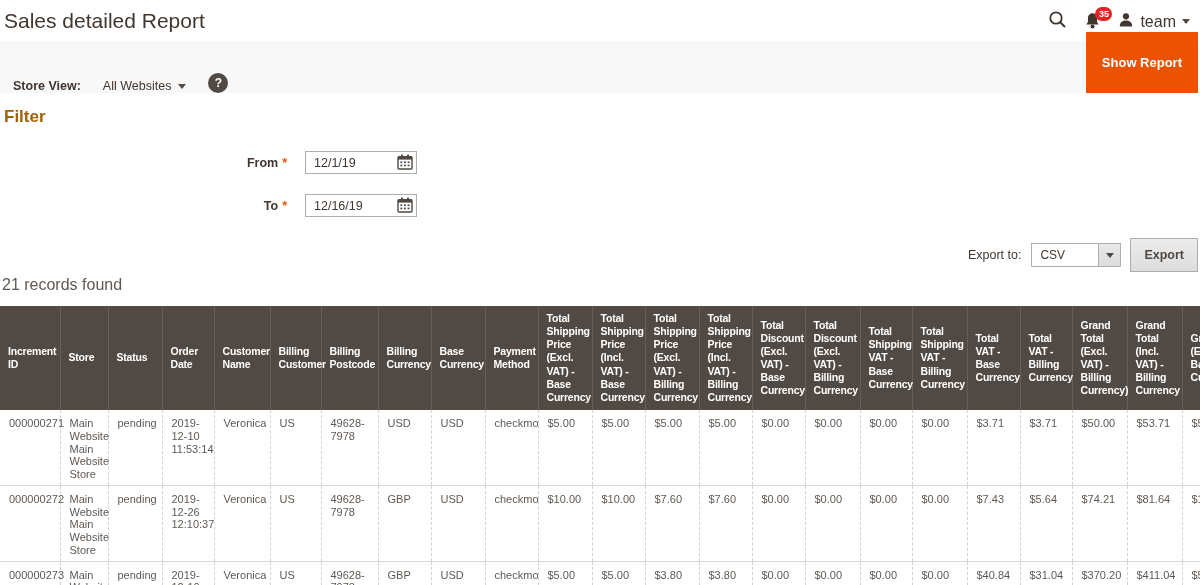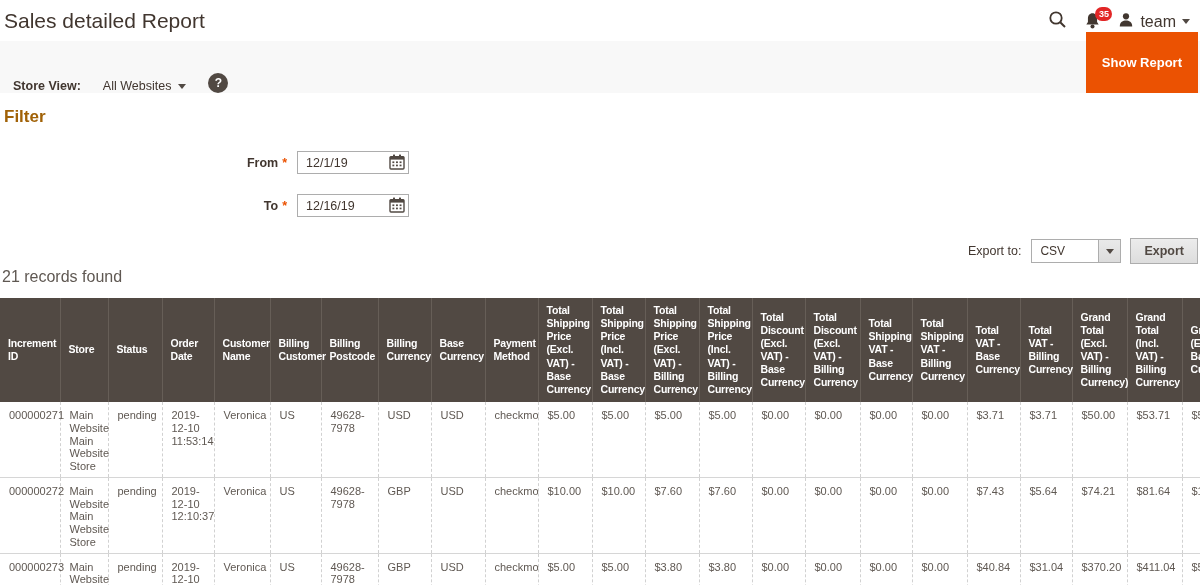--- a/index.html
+++ b/index.html
@@ -26,37 +26,37 @@
   .store-view-value { font-size:12.5px; color:#41362f; }
   .help-btn { width:20px; height:20px; border-radius:50%; background:#514943; color:#fff; font-size:12px;
               font-weight:bold; border:none; margin-left:22px; cursor:pointer; line-height:20px; text-align:center; }
   .show-report-btn { margin-left:auto; background:#eb5202; color:#fff; border:1px solid #eb5202;
                      font-size:13px; font-weight:bold; padding:22px 15px; cursor:pointer;
                      font-family:"Liberation Sans", sans-serif; }
 
   
   .filter-heading { font-size:17px; font-weight:bold; color:#a16207; margin:14px 0 0 4px; }
   .filter-form { margin-top:24px; }
-  .form-row { display:flex; align-items:center; margin-bottom:20px; }
+  .form-row { display:flex; align-items:center; margin-bottom:20px;gap:8px; }
   .form-label { width:287px; text-align:right; font-size:12.5px; font-weight:600; color:#41362f; }
   .req { color:#eb5202; margin-left:4px; font-weight:600; }
   .input-wrap { position:relative; margin-left:10px; }
   .date-input { width:112px; height:23px; border:1px solid #adadad; padding:0 24px 0 8px;
                 font-size:12.5px; color:#41362f; font-family:"Liberation Sans", sans-serif; }
   .cal-btn { position:absolute; right:4px; top:3px; background:none; border:none; cursor:pointer; padding:0; }
 
   
   .export-row { display:flex; align-items:center; justify-content:flex-end; padding-right:2px; margin-top:21px; }
   .export-label { font-size:12.5px; color:#41362f; margin-right:10px; }
   .csv-select { display:flex; align-items:stretch; height:24px; cursor:pointer; }
   .csv-text { width:68px; border:1px solid #adadad; background:#fff; font-size:12px; color:#41362f;
               padding:4px 8px; }
   .csv-arrow { width:22px; border:1px solid #adadad; border-left:none; background:linear-gradient(#e9e9e9,#dcdcdc);
                display:flex; align-items:center; justify-content:center; cursor:pointer; }
-  .export-btn { margin-left:9px; height:26px; padding:0 13px; background:linear-gradient(#ececec,#dddddd);
+  .export-btn { margin-left:9px; height:34px; padding:0 13px; background:linear-gradient(#ececec,#dddddd);
                 border:1px solid #adadad; font-size:12.5px; font-weight:bold; color:#514943; cursor:pointer;
                 font-family:"Liberation Sans", sans-serif; }
 
   .records-found { font-size:16px; color:#5f5852; margin:4px 0 0 2px; }
 
   
   .table-wrap { margin-top:12px; width:1200px; overflow:hidden; }
   .report-table { border-collapse:collapse; table-layout:fixed; width:1258px; }
   .report-table th { background:#514943; color:#fff; font-size:10.5px; font-weight:bold;
                      letter-spacing:-0.2px; text-align:left; vertical-align:middle;
@@ -258,21 +258,21 @@
           <td>$3.71</td>
           <td>$3.71</td>
           <td>$50.00</td>
           <td>$53.71</td>
           <td>$50</td>
         </tr>
         <tr>
           <td>000000272</td>
           <td>Main Website Main Website Store</td>
           <td>pending</td>
-          <td>2019-12-10 12:10:37</td>
+          <td>2019-12-26 12:10:37</td>
           <td>Veronica</td>
           <td>US</td>
           <td>49628-7978</td>
           <td>GBP</td>
           <td>USD</td>
           <td>checkmo</td>
           <td>$10.00</td>
           <td>$10.00</td>
           <td>$7.60</td>
           <td>$7.60</td>

